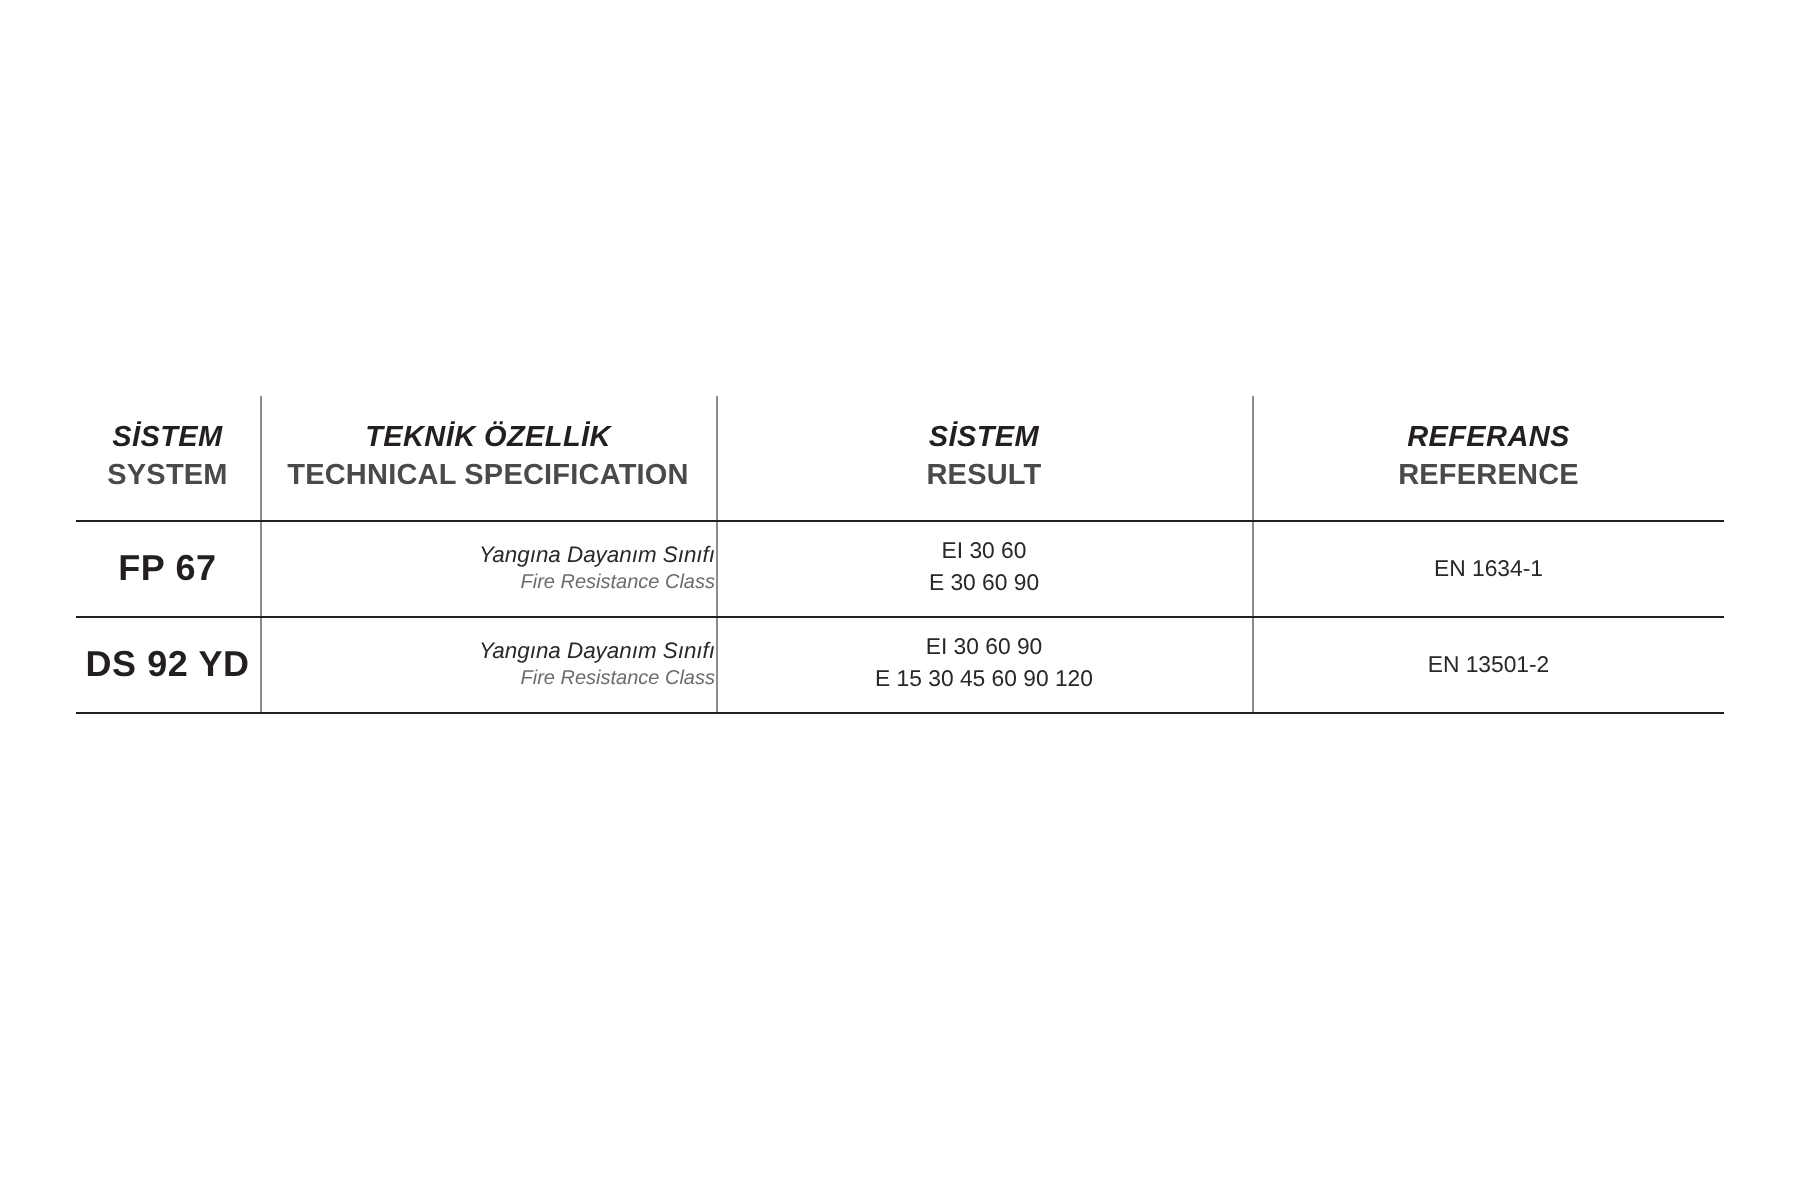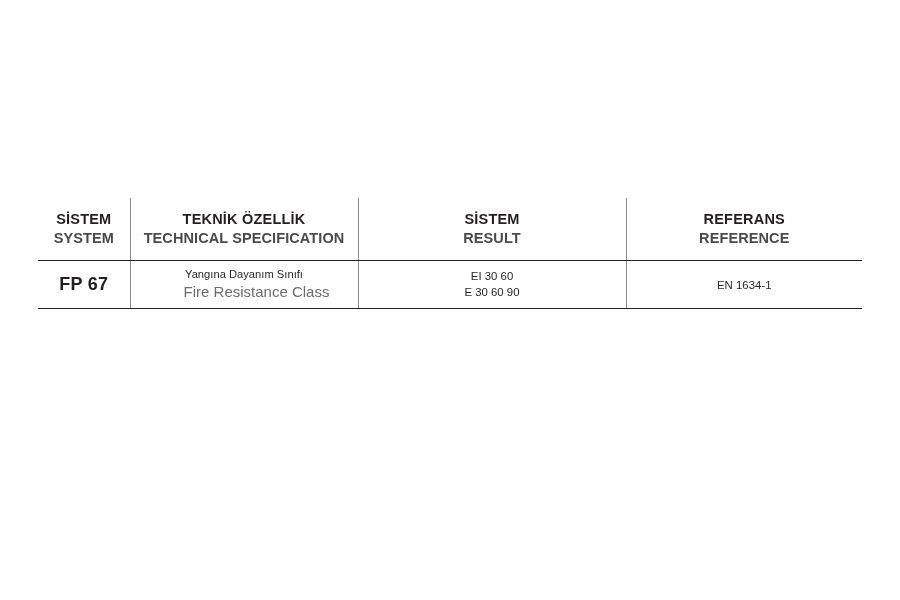--- a/index.html
+++ b/index.html
@@ -56,48 +56,50 @@
 
   .hdr {
     text-align: center;
     line-height: 1.28;
   }
   .hdr .tr {
     font-weight: bold;
     font-size: 14.5px;
     letter-spacing: 0.2px;
     display: block;
+    font-style: italic;
   }
   .hdr .en {
     font-weight: bold;
     font-size: 14.5px;
     color: #4a4a4a;
     display: block;
     letter-spacing: 0.1px;
   }
 
   .sys {
     text-align: center;
     font-weight: bold;
     font-size: 18px;
     letter-spacing: 0.3px;
   }
 
   .spec-cell {
-    text-align: center;
+    text-align: right;
     line-height: 1.3;
+    font-style: italic;
   }
   .spec-cell .tr {
     display: block;
     font-size: 11.2px;
     color: #2b2726;
   }
   .spec-cell .en {
     display: block;
-    font-size: 15px;
+    font-size: 10px;
     color: #6d6b6b;
     margin-left: 25px;
   }
 
   .result {
     text-align: center;
     line-height: 1.35;
     font-size: 11.4px;
     color: #2b2726;
   }
@@ -148,16 +150,28 @@
           <td class="spec-cell vsep-right">
             <span class="tr">Yangına Dayanım Sınıfı</span>
             <span class="en">Fire Resistance Class</span>
           </td>
           <td class="result vsep-right">
             <span>EI 30 60</span>
             <span>E 30 60 90</span>
           </td>
           <td class="ref">EN 1634-1</td>
         </tr>
+        <tr>
+          <td class="sys vsep-right">DS 92 YD</td>
+          <td class="spec-cell vsep-right">
+            <span class="tr">Yangına Dayanım Sınıfı</span>
+            <span class="en">Fire Resistance Class</span>
+          </td>
+          <td class="result vsep-right">
+            <span>EI 30 60 90</span>
+            <span>E 15 30 45 60 90 120</span>
+          </td>
+          <td class="ref">EN 13501-2</td>
+        </tr>
       </tbody>
     </table>
   </div>
 </div>
 
 </body></html>

